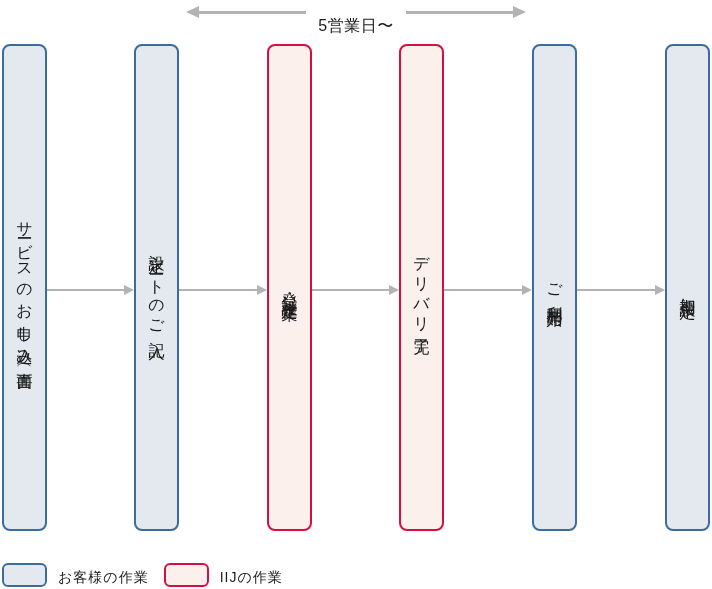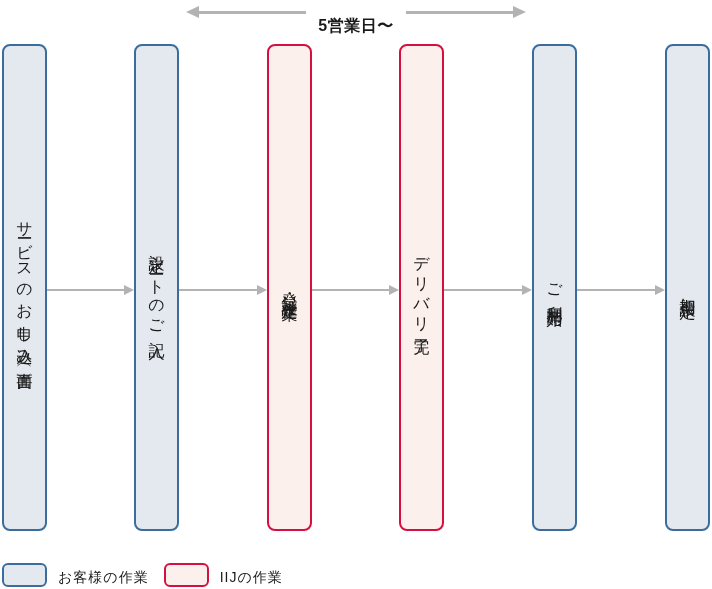--- a/index.html
+++ b/index.html
@@ -28,21 +28,21 @@
     flex: 1;
     height: 3px;
     background: var(--arrow, #b3b3b3);
   }
   .ah { width: 0; height: 0; }
   .ah.left  { border-top: 6px solid transparent; border-bottom: 6px solid transparent; border-right: 13px solid var(--arrow, #b3b3b3); }
   .ah.right { border-top: 6px solid transparent; border-bottom: 6px solid transparent; border-left: 13px solid var(--arrow, #b3b3b3); }
   .duration-label {
     padding: 0 12px;
     font-size: 16px;
-    font-weight: 700;
+    font-weight: 400;
     letter-spacing: 0.5px;
     white-space: nowrap;
     color: var(--text, #1a1a1a);
     margin-top: 28px;
   }
 
   
   .bar {
     position: absolute;
     top: 44px;

